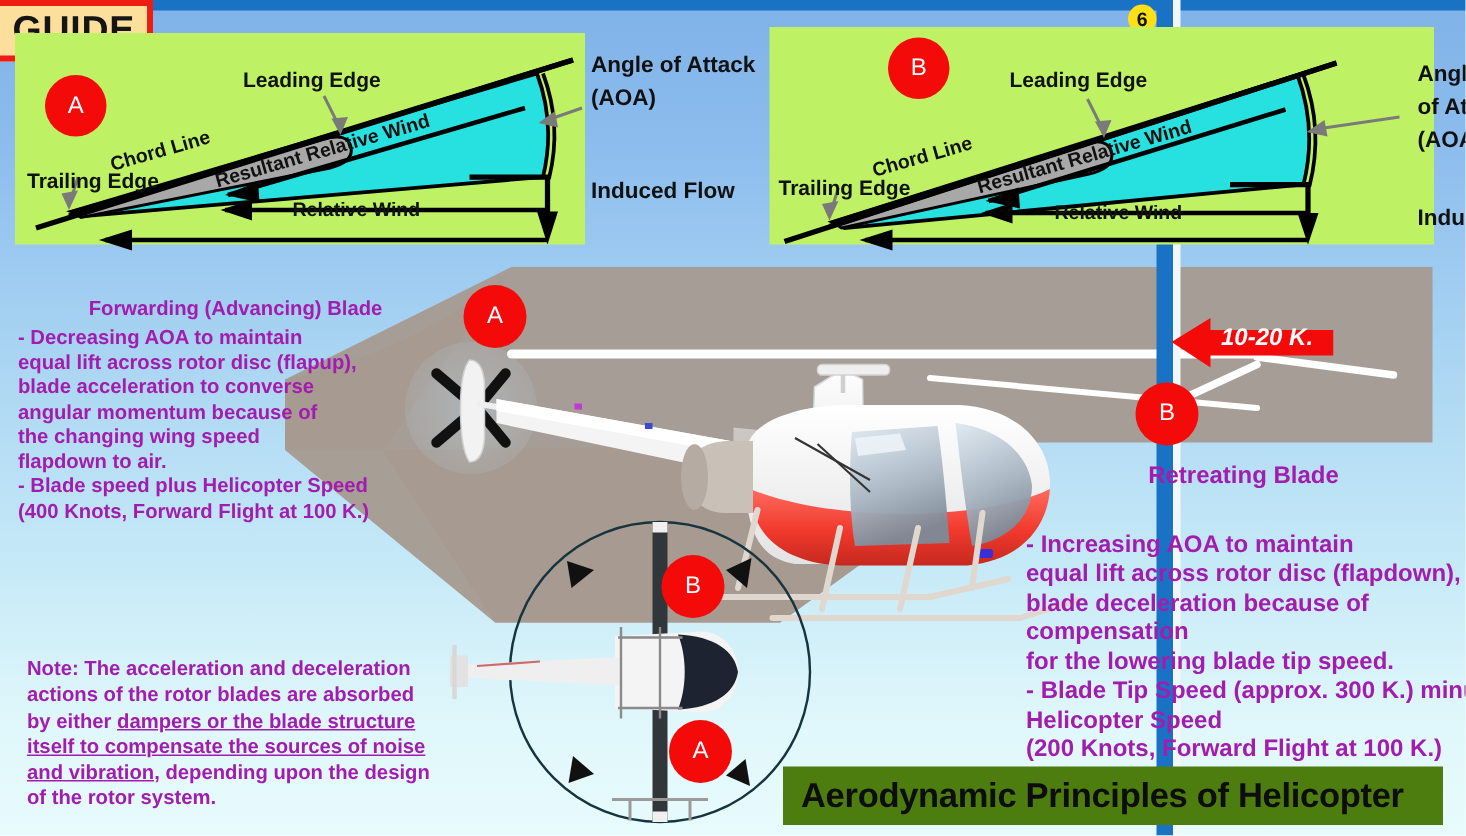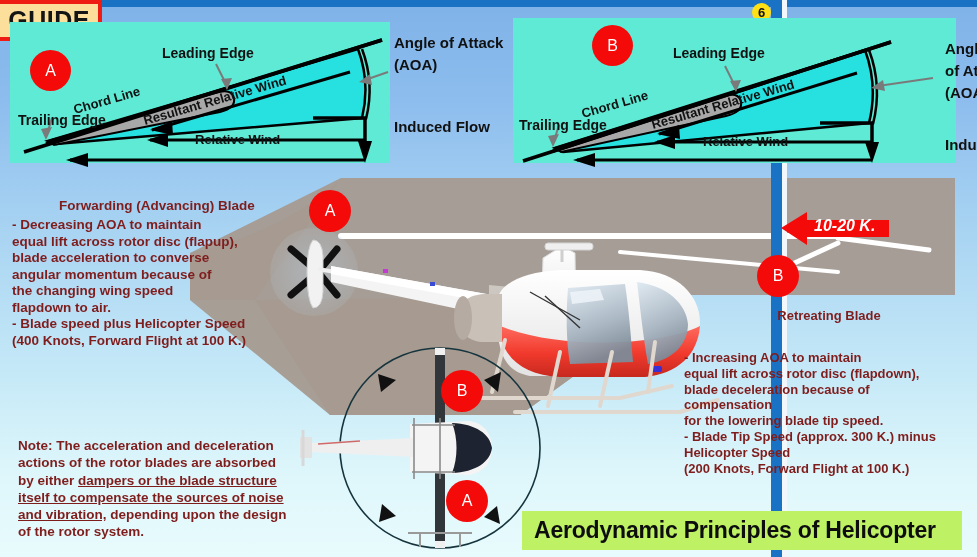--- a/index.html
+++ b/index.html
@@ -27,43 +27,43 @@
 
   
   .page-badge {
     position:absolute; right:16px; top:3px; width:19px; height:19px;
     border-radius:50%; background:#ffe014;
     display:flex; align-items:center; justify-content:center;
     font-size:13px; font-weight:bold; color:#111;
   }
 
   
-  .panel { position:absolute; background:#5eead4; }
+  .panel { position:absolute; background:#bef264; }
   #panel-a { left:10px; top:22px; width:380px; height:141px; }
   #panel-b { left:513px; top:18px; width:443px; height:145px; }
   .panel svg { position:absolute; left:0; top:0; overflow:visible; }
   .plabel { font-family:"Liberation Sans", sans-serif; font-weight:bold; fill:#111; }
 
   
   .marker {
     position:absolute; border-radius:50%; background:#f50a0a;
     display:flex; align-items:center; justify-content:center;
     color:#fff; font-weight:normal;
   }
 
   
-  .txtblock { position:absolute; font-weight:bold; color:#7f1d1d; line-height:1.22; }
+  .txtblock { position:absolute; font-weight:bold; color:#a21caf; line-height:1.22; }
   .txtblock .hd { display:block; text-align:center; margin-bottom:3px; }
   .txtblock .ln { display:block; white-space:nowrap; }
   .u { text-decoration:underline; }
 
   
   .title-plate {
     position:absolute; left:522px; top:511px; width:440px; height:39px;
-    background:#bef264; display:flex; align-items:center; padding-left:12px;
+    background:#4d7c0f; display:flex; align-items:center; padding-left:12px;
   }
   .title-plate span { font-size:23px; font-weight:bold; color:#0d0d0d; letter-spacing:-.2px; }
 
   
   .wind-arrow { position:absolute; left:781px; top:209px; }
   .wind-arrow .wtxt {
     position:absolute; left:33px; top:8px; font-size:16px; font-weight:bold;
     font-style:italic; color:#ffffff; white-space:nowrap;
   }
   .scene { position:absolute; left:0; top:0; }
@@ -313,21 +313,21 @@
     <span class="ln">- Decreasing AOA to maintain</span>
     <span class="ln">equal lift across rotor disc (flapup),</span>
     <span class="ln">blade acceleration to converse</span>
     <span class="ln">angular momentum because of</span>
     <span class="ln">the changing wing speed</span>
     <span class="ln">flapdown to air.</span>
     <span class="ln">- Blade speed plus Helicopter Speed</span>
     <span class="ln">(400 Knots, Forward Flight at 100 K.)</span>
   </div>
 
-  <div class="txtblock" id="tb-ret" style="left:684px;top:308px;width:290px;font-size:13px;">
+  <div class="txtblock" id="tb-ret" style="left:684px;top:308px;width:290px;font-size:16px;">
     <span class="hd">Retreating Blade</span>
     <span class="ln" style="margin-top:26px;">- Increasing AOA to maintain</span>
     <span class="ln">equal lift across rotor disc (flapdown),</span>
     <span class="ln">blade deceleration because of</span>
     <span class="ln">compensation</span>
     <span class="ln">for the lowering blade tip speed.</span>
     <span class="ln">- Blade Tip Speed (approx. 300 K.) minus</span>
     <span class="ln">Helicopter Speed</span>
     <span class="ln">(200 Knots, Forward Flight at 100 K.)</span>
   </div>

